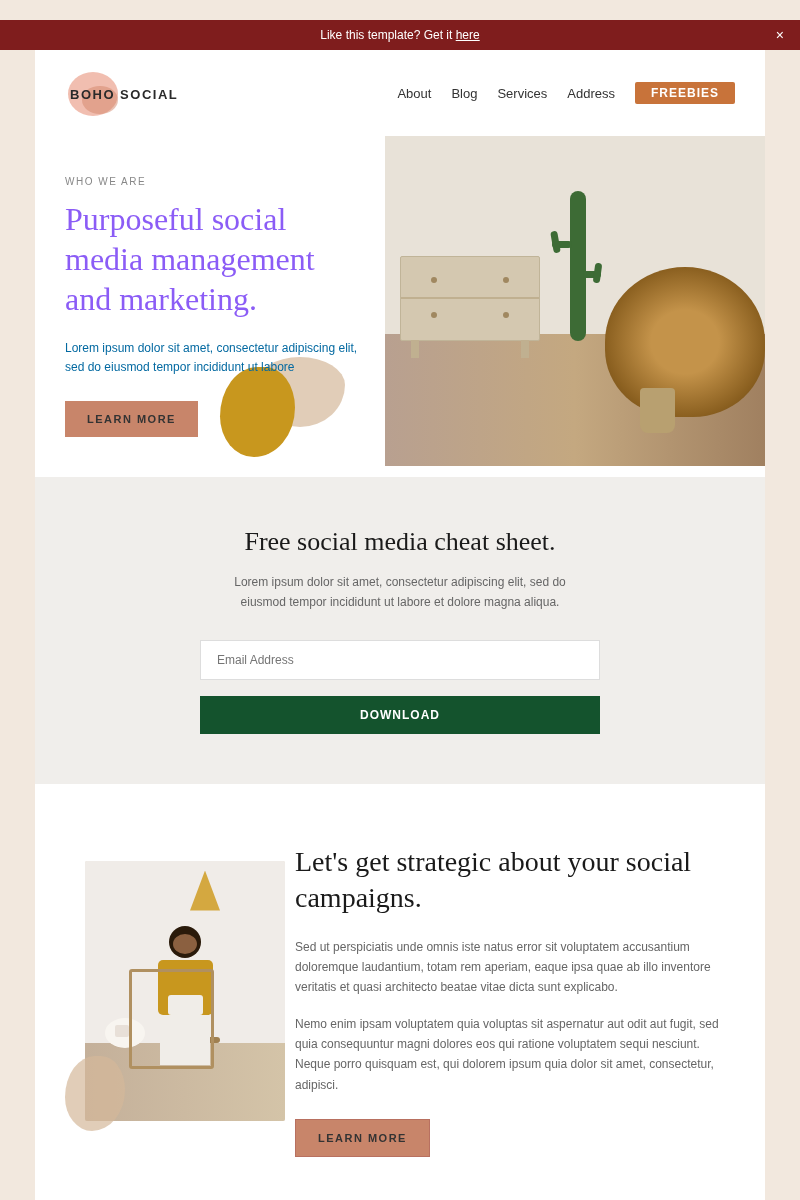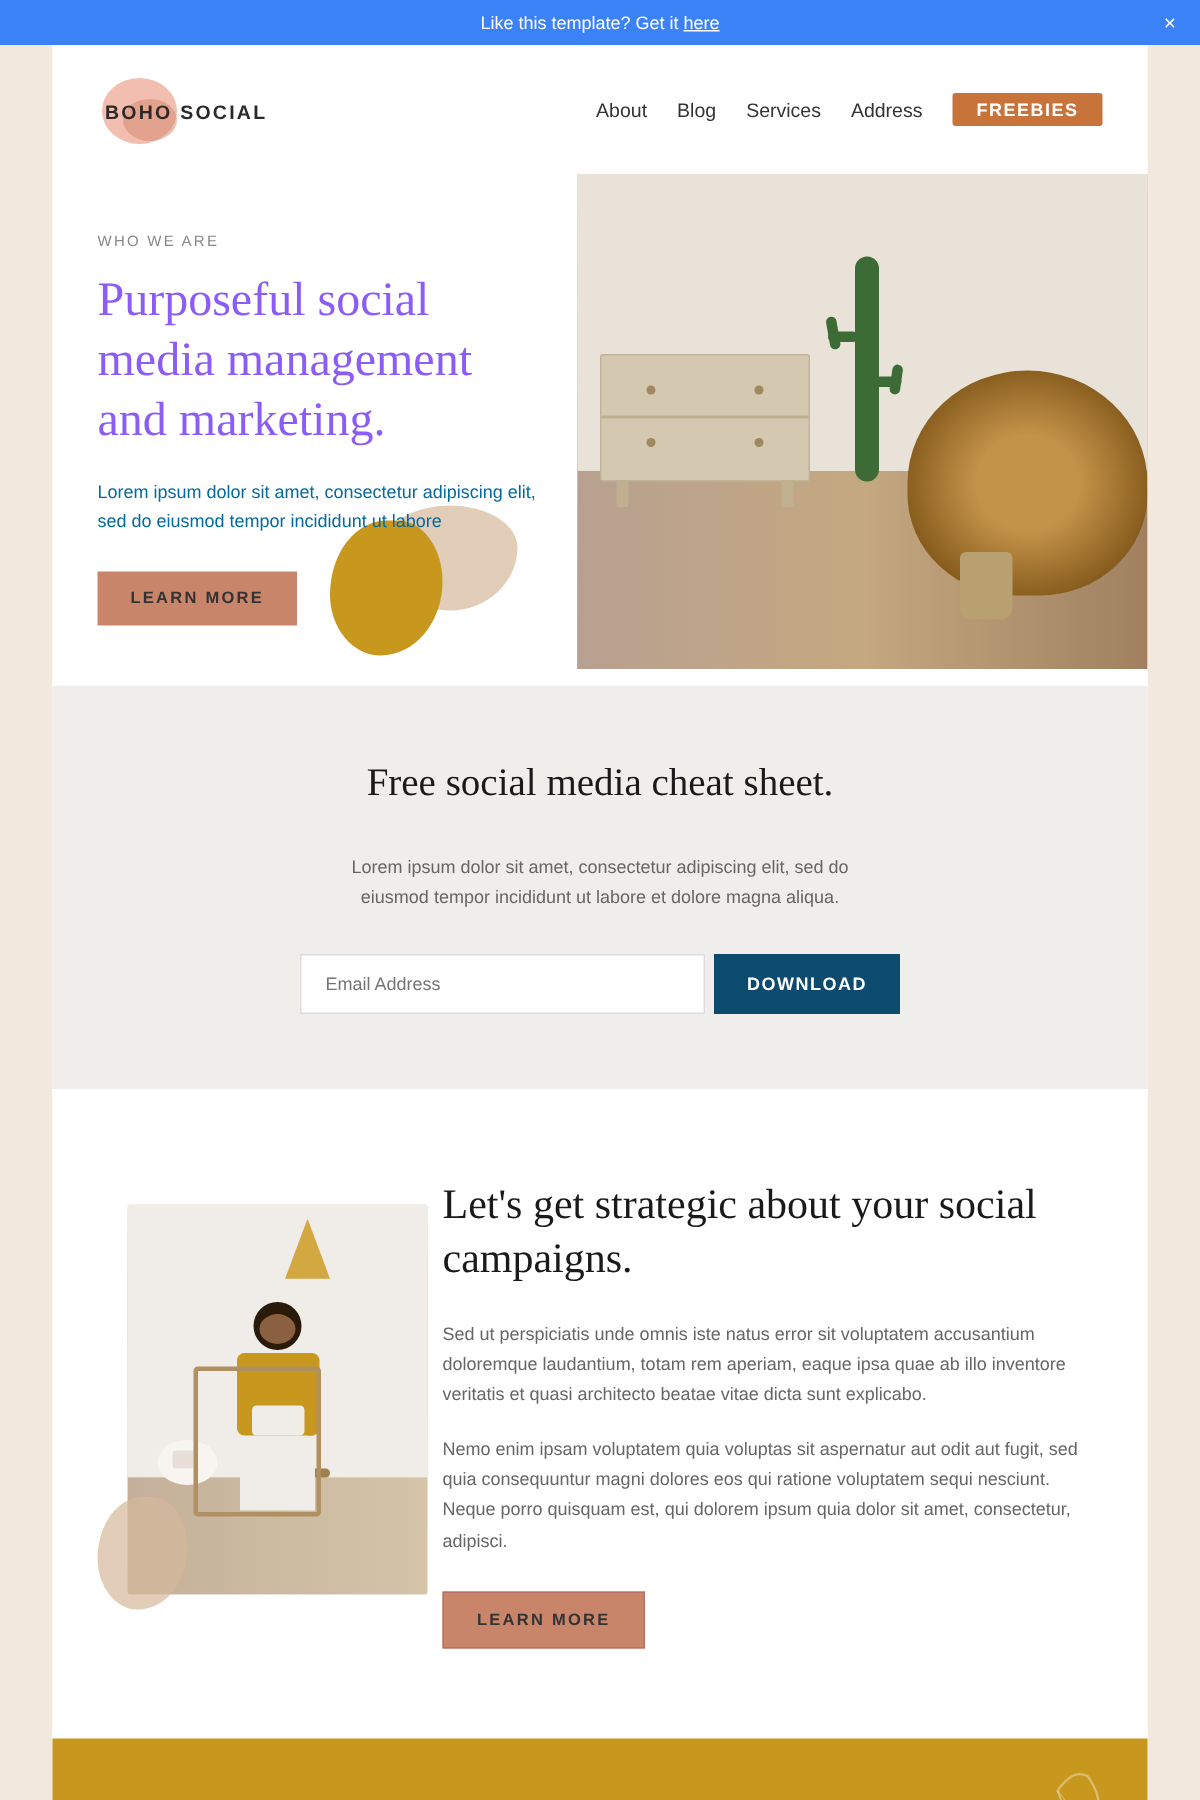--- a/index.html
+++ b/index.html
@@ -6,27 +6,28 @@
     body {
       width: 800px;
       min-height: 1200px;
       background-color: #f2e8de;
       font-family: Georgia, 'Times New Roman', serif;
       overflow-x: hidden;
     }
 
     
     .top-banner {
-      background-color: #3b82f6;
+      background-color: #7f1d1d;
       color: white;
       text-align: center;
       padding: 8px 18px;
       font-size: 12px;
       font-family: Arial, sans-serif;
       position: relative;
+      margin-top: 20px;
     }
     .top-banner a { color: white; text-decoration: underline; }
     .close-banner {
       position: absolute;
       right: 16px;
       top: 50%;
       transform: translateY(-50%);
       cursor: pointer;
       font-size: 14px;
       color: white;
@@ -176,49 +177,50 @@
     
     .cheat-sheet {
       background: #f0eeeb;
       padding: 50px 30px;
       text-align: center;
     }
     .cheat-sheet-title {
       font-size: 26px;
       font-weight: normal;
       color: #1a1a1a;
-      margin-bottom: 32px;
+      margin-bottom: 16px;
     }
     .cheat-sheet-desc {
       font-family: Arial, sans-serif;
       font-size: 12px;
       color: #666;
       line-height: 1.6;
       max-width: 360px;
       margin: 0 auto 28px auto;
     }
     .email-form {
       display: flex;
       justify-content: center;
-      gap: 6px;
+      gap: 16px;
       max-width: 400px;
       margin: 0 auto;
+      flex-direction: column;
     }
     .email-input {
       flex: 1;
       padding: 12px 16px;
       border: 1px solid #ddd;
       font-family: Arial, sans-serif;
       font-size: 12px;
       color: #aaa;
       outline: none;
       background: white;
     }
     .download-btn {
-      background-color: #0c4a6e;
+      background-color: #14532d;
       color: white;
       border: none;
       padding: 12px 22px;
       font-family: Arial, sans-serif;
       font-size: 12px;
       font-weight: bold;
       letter-spacing: 1px;
       cursor: pointer;
       text-transform: uppercase;
     }

